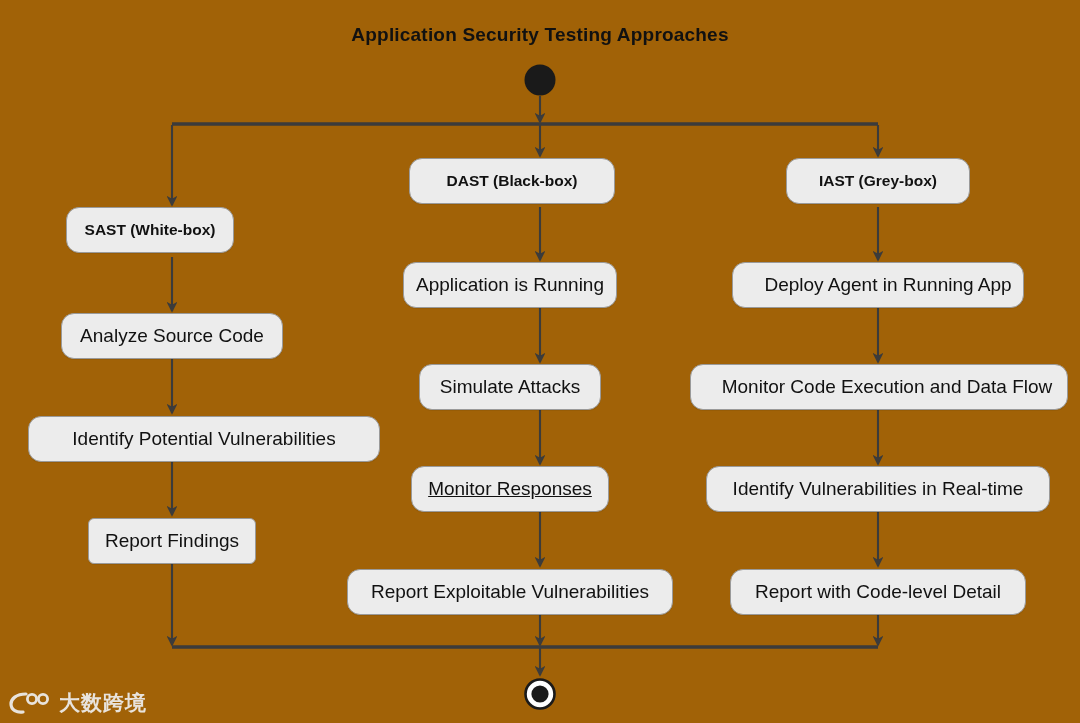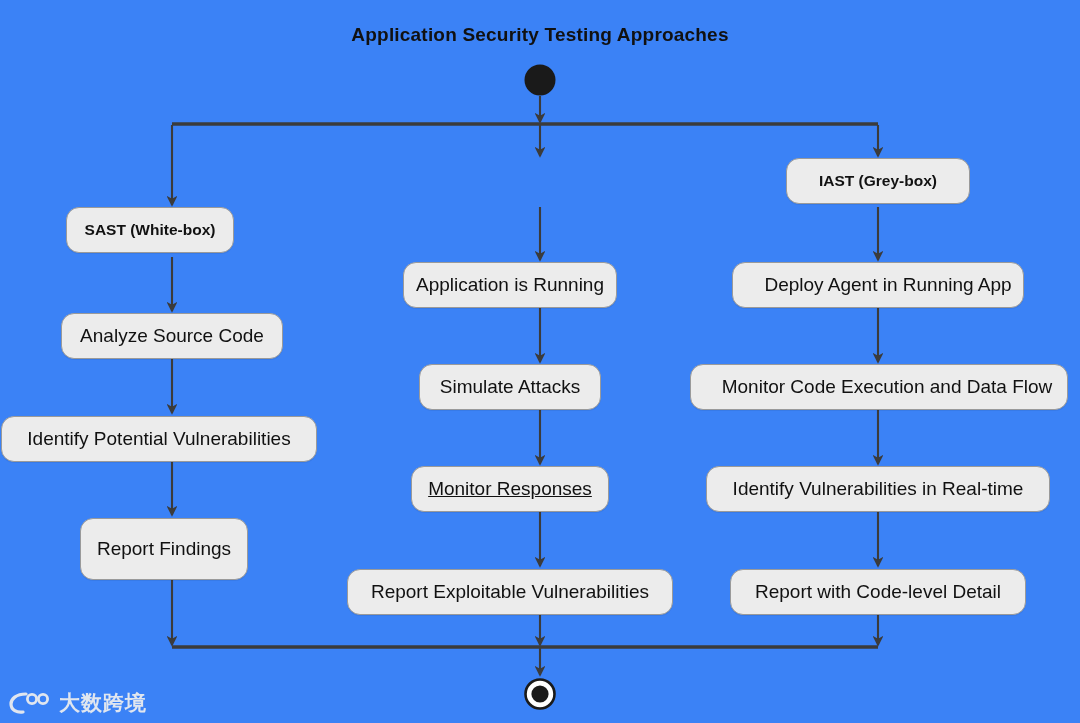--- a/index.html
+++ b/index.html
@@ -7,21 +7,21 @@
     padding: 0;
     background: #ffffff;
   }
   body {
     font-family: "Liberation Sans", sans-serif;
   }
   #canvas {
     position: relative;
     width: 1080px;
     height: 723px;
-    background: #3b82f6;
+    background: #a16207;
     overflow: hidden;
   }
   #diagram-title {
     position: absolute;
     left: 0;
     top: 24px;
     width: 1080px;
     text-align: center;
     font-size: 19px;
     font-weight: bold;
@@ -120,27 +120,30 @@
     <circle cx="540" cy="694" r="14.5" fill="#ffffff" stroke="#1a1a1a" stroke-width="2.6"></circle>
     <circle cx="540" cy="694" r="8.6" fill="#1a1a1a"></circle>
   </svg>
 
   <div class="node header" style="left:66px; top:207px; width:168px; height:46px;">
     <span>SAST (White-box)</span>
   </div>
   <div class="node" style="left:61px; top:313px; width:222px; height:46px;text-align:right;">
     <span>Analyze Source Code</span>
   </div>
-  <div class="node" style="left:1px; top:416px; width:316px; height:46px;">
+  <div class="node" style="left:28px; top:416px; width:352px; height:46px;">
     <span>Identify Potential Vulnerabilities</span>
   </div>
-  <div class="node" style="left:80px; top:518px; width:168px; height:62px;">
+  <div class="node" style="left:88px; top:518px; width:168px; height:46px;border-radius:6px;">
     <span>Report Findings</span>
   </div>
 
+  <div class="node header" style="left:409px; top:158px; width:206px; height:46px;">
+    <span>DAST (Black-box)</span>
+  </div>
   <div class="node" style="left:403px; top:262px; width:214px; height:46px;">
     <span>Application is Running</span>
   </div>
   <div class="node" style="left:419px; top:364px; width:182px; height:46px;">
     <span>Simulate Attacks</span>
   </div>
   <div class="node" style="left:411px; top:466px; width:198px; height:46px;text-decoration:underline;">
     <span>Monitor Responses</span>
   </div>
   <div class="node" style="left:347px; top:569px; width:326px; height:46px;">

